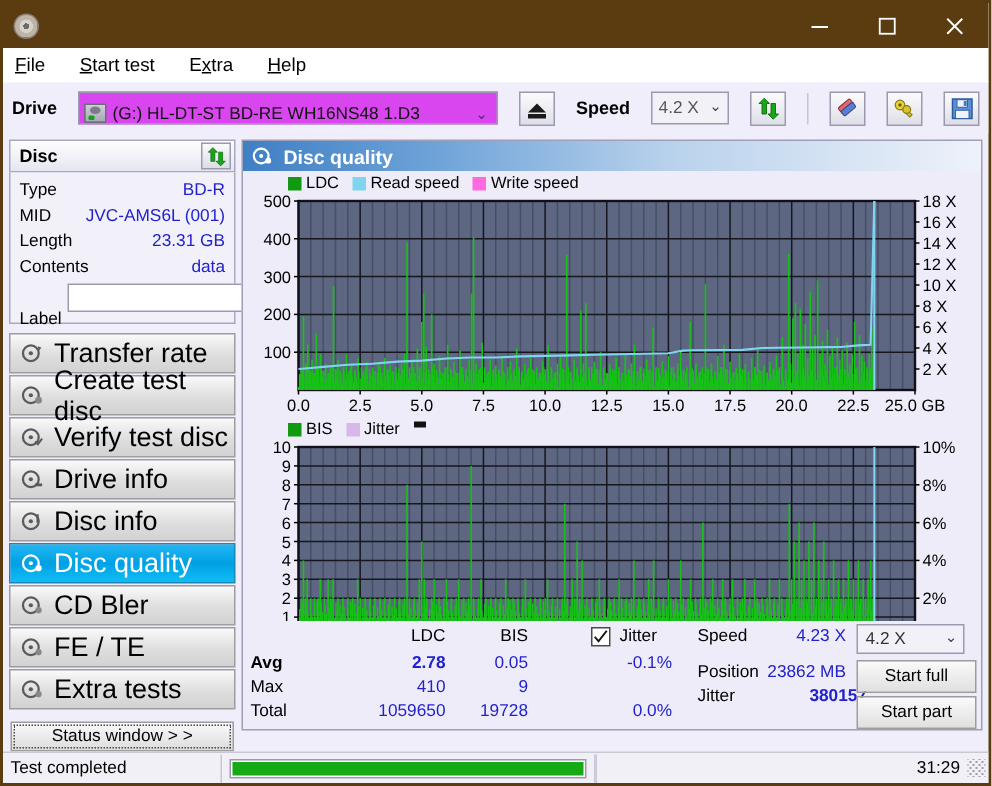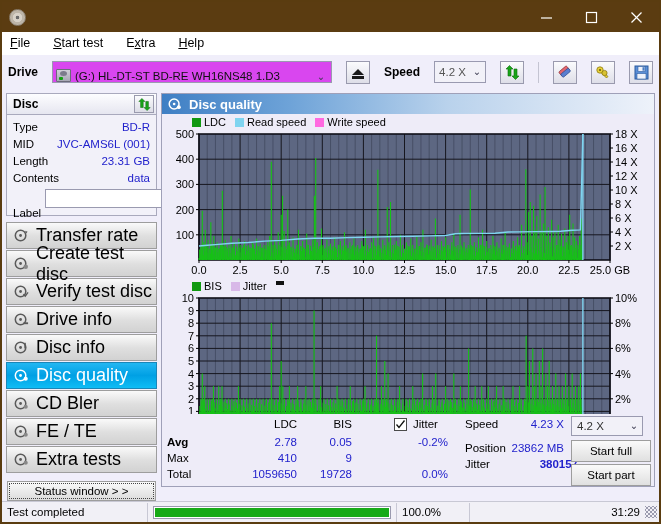--- a/index.html
+++ b/index.html
@@ -2120,29 +2120,29 @@
           <svg width="11" height="11" viewBox="0 0 11 11">
               <path d="M1.5 5.5 L4 8.5 L9.5 1.5" fill="none" stroke="#111" stroke-width="1.3"></path>
             </svg>
         </div>
         <div class="st k" style="left:251px; top:4px;">Jitter</div>
 
         <div class="st k" style="left:5px; top:22px;font-weight:bold;">Avg</div>
         <div class="st k" style="left:5px; top:38px;">Max</div>
         <div class="st k" style="left:5px; top:54px;">Total</div>
 
-        <div class="st v" style="left:60px; top:22px; width:75px;">2.78</div>
+        <div class="st v" style="left:60px; top:22px; width:75px;font-weight:bold;">2.78</div>
         <div class="st v" style="left:60px; top:38px; width:75px;">410</div>
         <div class="st v" style="left:60px; top:54px; width:75px;">1059650</div>
 
         <div class="st v" style="left:137px; top:22px; width:53px;">0.05</div>
         <div class="st v" style="left:137px; top:38px; width:53px;">9</div>
         <div class="st v" style="left:137px; top:54px; width:53px;">19728</div>
 
-        <div class="st v" style="left:210px; top:22px; width:76px;">-0.2%</div>
+        <div class="st v" style="left:210px; top:22px; width:76px;">-0.1%</div>
         <div class="st v" style="left:210px; top:54px; width:76px;">0.0%</div>
 
         <div class="st k" style="left:303px; top:4px;">Speed</div>
         <div class="st v" style="left:340px; top:4px; width:62px;">4.23 X</div>
         <div class="st k" style="left:303px; top:28px;">Position</div>
         <div class="st v" style="left:340px; top:28px; width:62px;">23862 MB</div>
         <div class="st k" style="left:303px; top:44px;">Jitter</div>
         <div class="st v" style="left:354px; top:44px; width:62px;font-weight:bold;">380157</div>
 
         <div class="speed-sel" style="left:409px; top:2px;">
@@ -2158,19 +2158,18 @@
 
   <div class="statusbar">
     <div class="sb-cell" style="width:145px">Test completed</div>
     <div class="sb-div"></div>
     <div class="sb-cell">
       <div class="pbar">
         <div class="pfill" id="pfill" style="width: 100%;"></div>
       </div>
     </div>
     <div class="sb-div"></div>
-    <div class="sb-cell" style="width:72px">100.0%</div>
     <div class="sb-div"></div>
     <div class="sb-cell sb-right" style="justify-content:flex-end;width:110px">31:29</div>
     <div class="grip"></div>
   </div>
 
 </div>
 
 </body></html>

